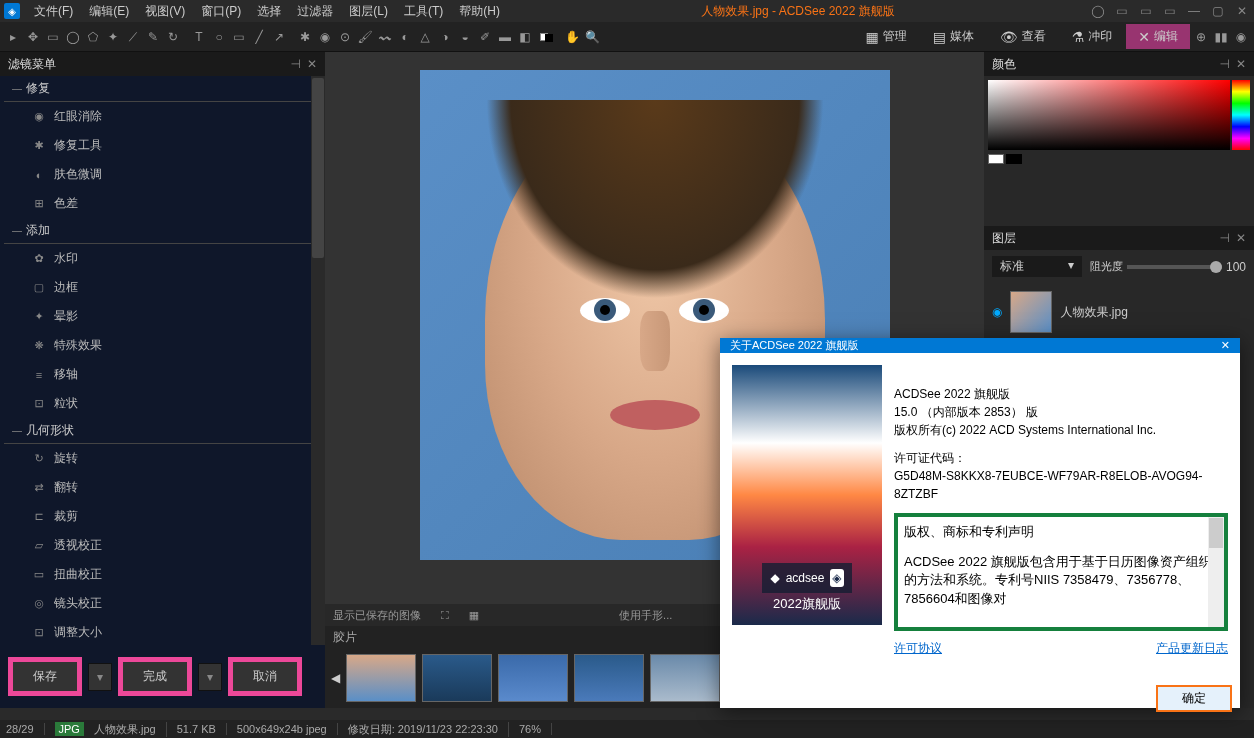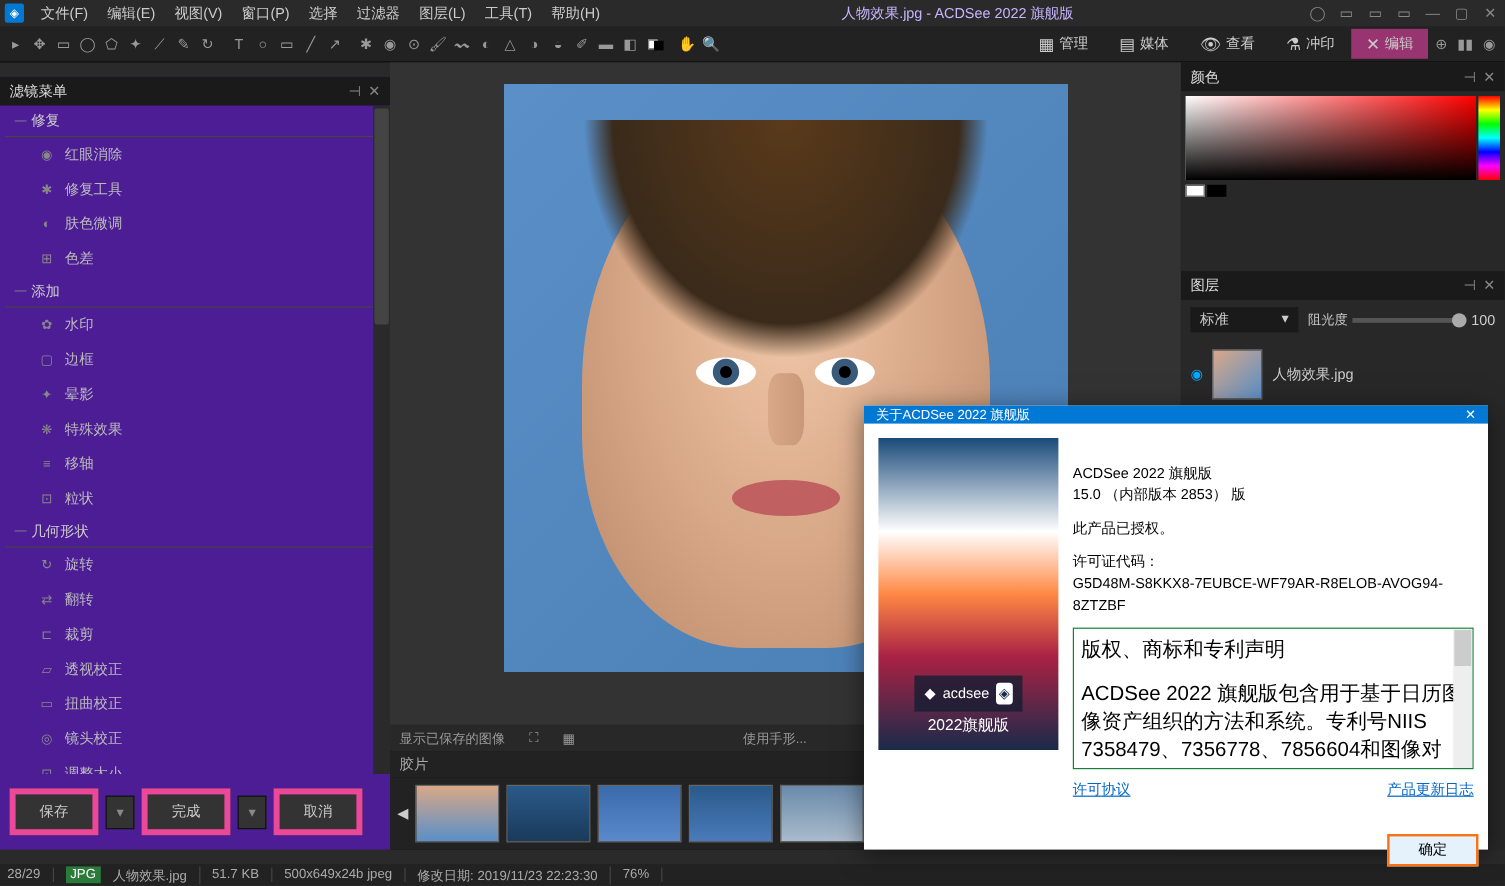--- a/index.html
+++ b/index.html
@@ -3,38 +3,38 @@
 <meta charset="utf-8">
 <style>
 * { margin: 0; padding: 0; box-sizing: border-box; font-family: "Microsoft YaHei", Arial, sans-serif; }
 body { background: #2a2a2a; color: #ccc; font-size: 12px; overflow: hidden; width: 1254px; height: 738px; position: relative; }
 
 
 .titlebar { height: 22px; background: #2a2a2a; display: flex; align-items: center; padding: 0 4px; }
 .titlebar .logo { width: 16px; height: 16px; background: #0078d4; border-radius: 2px; margin-right: 8px; display:flex;align-items:center;justify-content:center;color:#fff;font-size:10px; }
 .titlebar .menus { display: flex; gap: 4px; }
 .titlebar .menu { padding: 0 6px; cursor: default; }
-.titlebar .title { flex: 1; text-align: center; color: #c4b5fd; }
+.titlebar .title { flex: 1; text-align: center; color: #f97316; }
 .titlebar .win-icons { display: flex; gap: 8px; align-items: center; }
 .titlebar .win-icon { width: 16px; height: 16px; display: flex; align-items: center; justify-content: center; color: #888; }
 
 
 .toolbar { height: 30px; background: #222; display: flex; align-items: center; padding: 0 4px; border-bottom: 1px solid #111; }
 .tool-group { display: flex; gap: 2px; margin-right: 8px; }
 .tool-btn { width: 18px; height: 18px; display: flex; align-items: center; justify-content: center; color: #999; font-size: 12px; }
 .toolbar-right { margin-left: auto; display: flex; gap: 2px; align-items: center; }
 .mode-btn { padding: 4px 12px; color: #ccc; display: flex; gap: 4px; align-items: center; }
 .mode-btn.active { background: #983470; }
 .mode-icon { font-size: 14px; }
 
 
 .main { display: flex; height: 656px; position: relative; }
 
 
-.left-panel { width: 325px; background: #4c1d95; display: flex; flex-direction: column; margin-top: 12px; }
+.left-panel { width: 325px; background: #0f172a; display: flex; flex-direction: column; }
 .panel-header { height: 24px; background: #1a1a1a; display: flex; align-items: center; padding: 0 8px; justify-content: space-between; }
 .panel-title { color: #ddd; font-size: 12px; }
 .panel-controls { display: flex; gap: 6px; color: #888; }
 .filter-list { flex: 1; overflow-y: auto; padding: 0 8px 0 4px; position:relative; }
 .section-header { display: flex; align-items: center; gap: 4px; padding: 4px 8px; color: #ccc; border-bottom: 1px solid #444; }
 .section-arrow { color: #888; font-size: 10px; }
 .filter-item { display: flex; align-items: center; gap: 8px; padding: 6px 8px 6px 28px; color: #bbb; cursor: default; }
 .filter-icon { width: 14px; height: 14px; display: flex; align-items: center; justify-content: center; color: #888; font-size: 11px; }
 .scrollbar-v { position:absolute; right:0; top:0; bottom:0; width:14px; background:#2a2a2a; }
 .scrollbar-thumb { width:12px; background:#444; margin:1px; border-radius:2px; }
@@ -85,21 +85,21 @@
 
 
 .about-dialog { position: absolute; left: 720px; top: 338px; width: 520px; height: 370px; background: #fff; box-shadow: 0 4px 20px rgba(0,0,0,0.5); z-index: 100; display:flex; flex-direction:column; }
 .about-title { height: 28px; background: #0078d4; color: #fff; display: flex; align-items: center; padding: 0 10px; justify-content: space-between; font-size: 11px; }
 .about-body { flex:1; display: flex; padding: 12px; gap: 12px; color:#000; font-family: SimSun, monospace; font-size:12px; }
 .about-img { width: 150px; height: 260px; background: linear-gradient(180deg, #1a4a7a 0%, #fff 30%, #f84 50%, #a24 70%, #1a2a4a 100%); position:relative; display:flex; flex-direction:column; justify-content:flex-end; align-items:center; color:#fff; padding-bottom:12px; }
 .about-img-logo { background: rgba(20,30,50,0.8); padding: 6px 8px; display:flex; align-items:center; gap:6px; font-family:Arial; }
 .about-img-year { font-size:13px; margin-top:2px; }
 .about-txt { flex: 1; font-size: 12px; line-height: 1.5; margin-top: 20px; }
 .about-info { margin-bottom: 10px; }
-.about-box { border: 1px solid #15803d; padding: 6px; height: 118px; overflow:hidden; font-size:17px; line-height:1.4; position:relative; }
+.about-box { border: 4px solid #15803d; padding: 6px; height: 118px; overflow:hidden; font-size:13px; line-height:1.4; position:relative; }
 .about-box-scroll { position:absolute; right:0; top:0; bottom:0; width:16px; background:#eee; }
 .about-box-scroll-thumb { background:#ccc; width:14px; height:30px; margin:1px; }
 .about-links { display:flex; justify-content:space-between; padding: 8px 0; }
 .about-links a { color: #0066cc; text-decoration: underline; cursor:pointer; }
 .about-footer { padding: 8px; display:flex; justify-content:flex-end; border-top:0; }
 .ok-btn { padding: 3px 24px; border: 2px solid #f97316; background:#e5f1fb; font-size:12px; }
 
 
 .statusbar { height: 18px; background: #222; display: flex; align-items: center; gap: 10px; padding: 0 6px; font-size: 11px; color: #aaa; position:absolute; bottom:0; left:0; right:0; }
 .status-seg { border-right:1px solid #444; padding-right:10px; }
@@ -413,22 +413,22 @@
         <span>◆</span>
         <span>acdsee</span>
         <span style="background:#fff;color:#1a2a4a;padding:2px;border-radius:3px">◈</span>
       </div>
       <div class="about-img-year">2022旗舰版</div>
     </div>
     <div class="about-txt">
       <div class="about-info">
         <div>ACDSee 2022 旗舰版</div>
         <div>15.0 （内部版本 2853） 版</div>
-      </div>
-      <div class="about-info">此产品已授权。</div>
+        <div>版权所有(c) 2022 ACD Systems International Inc.</div>
+      </div>
       <div class="about-info">
         <div>许可证代码：</div>
         <div>G5D48M-S8KKX8-7EUBCE-WF79AR-R8ELOB-AVOG94-8ZTZBF</div>
       </div>
       <div class="about-box">
         <div style="margin-bottom:6px">版权、商标和专利声明</div>
         <div style="height:6px"></div>
         <div>ACDSee 2022 旗舰版包含用于基于日历图像资产组织的方法和系统。专利号NIIS 7358479、7356778、7856604和图像对</div>
         <div class="about-box-scroll">
             <div class="about-box-scroll-thumb"></div>

